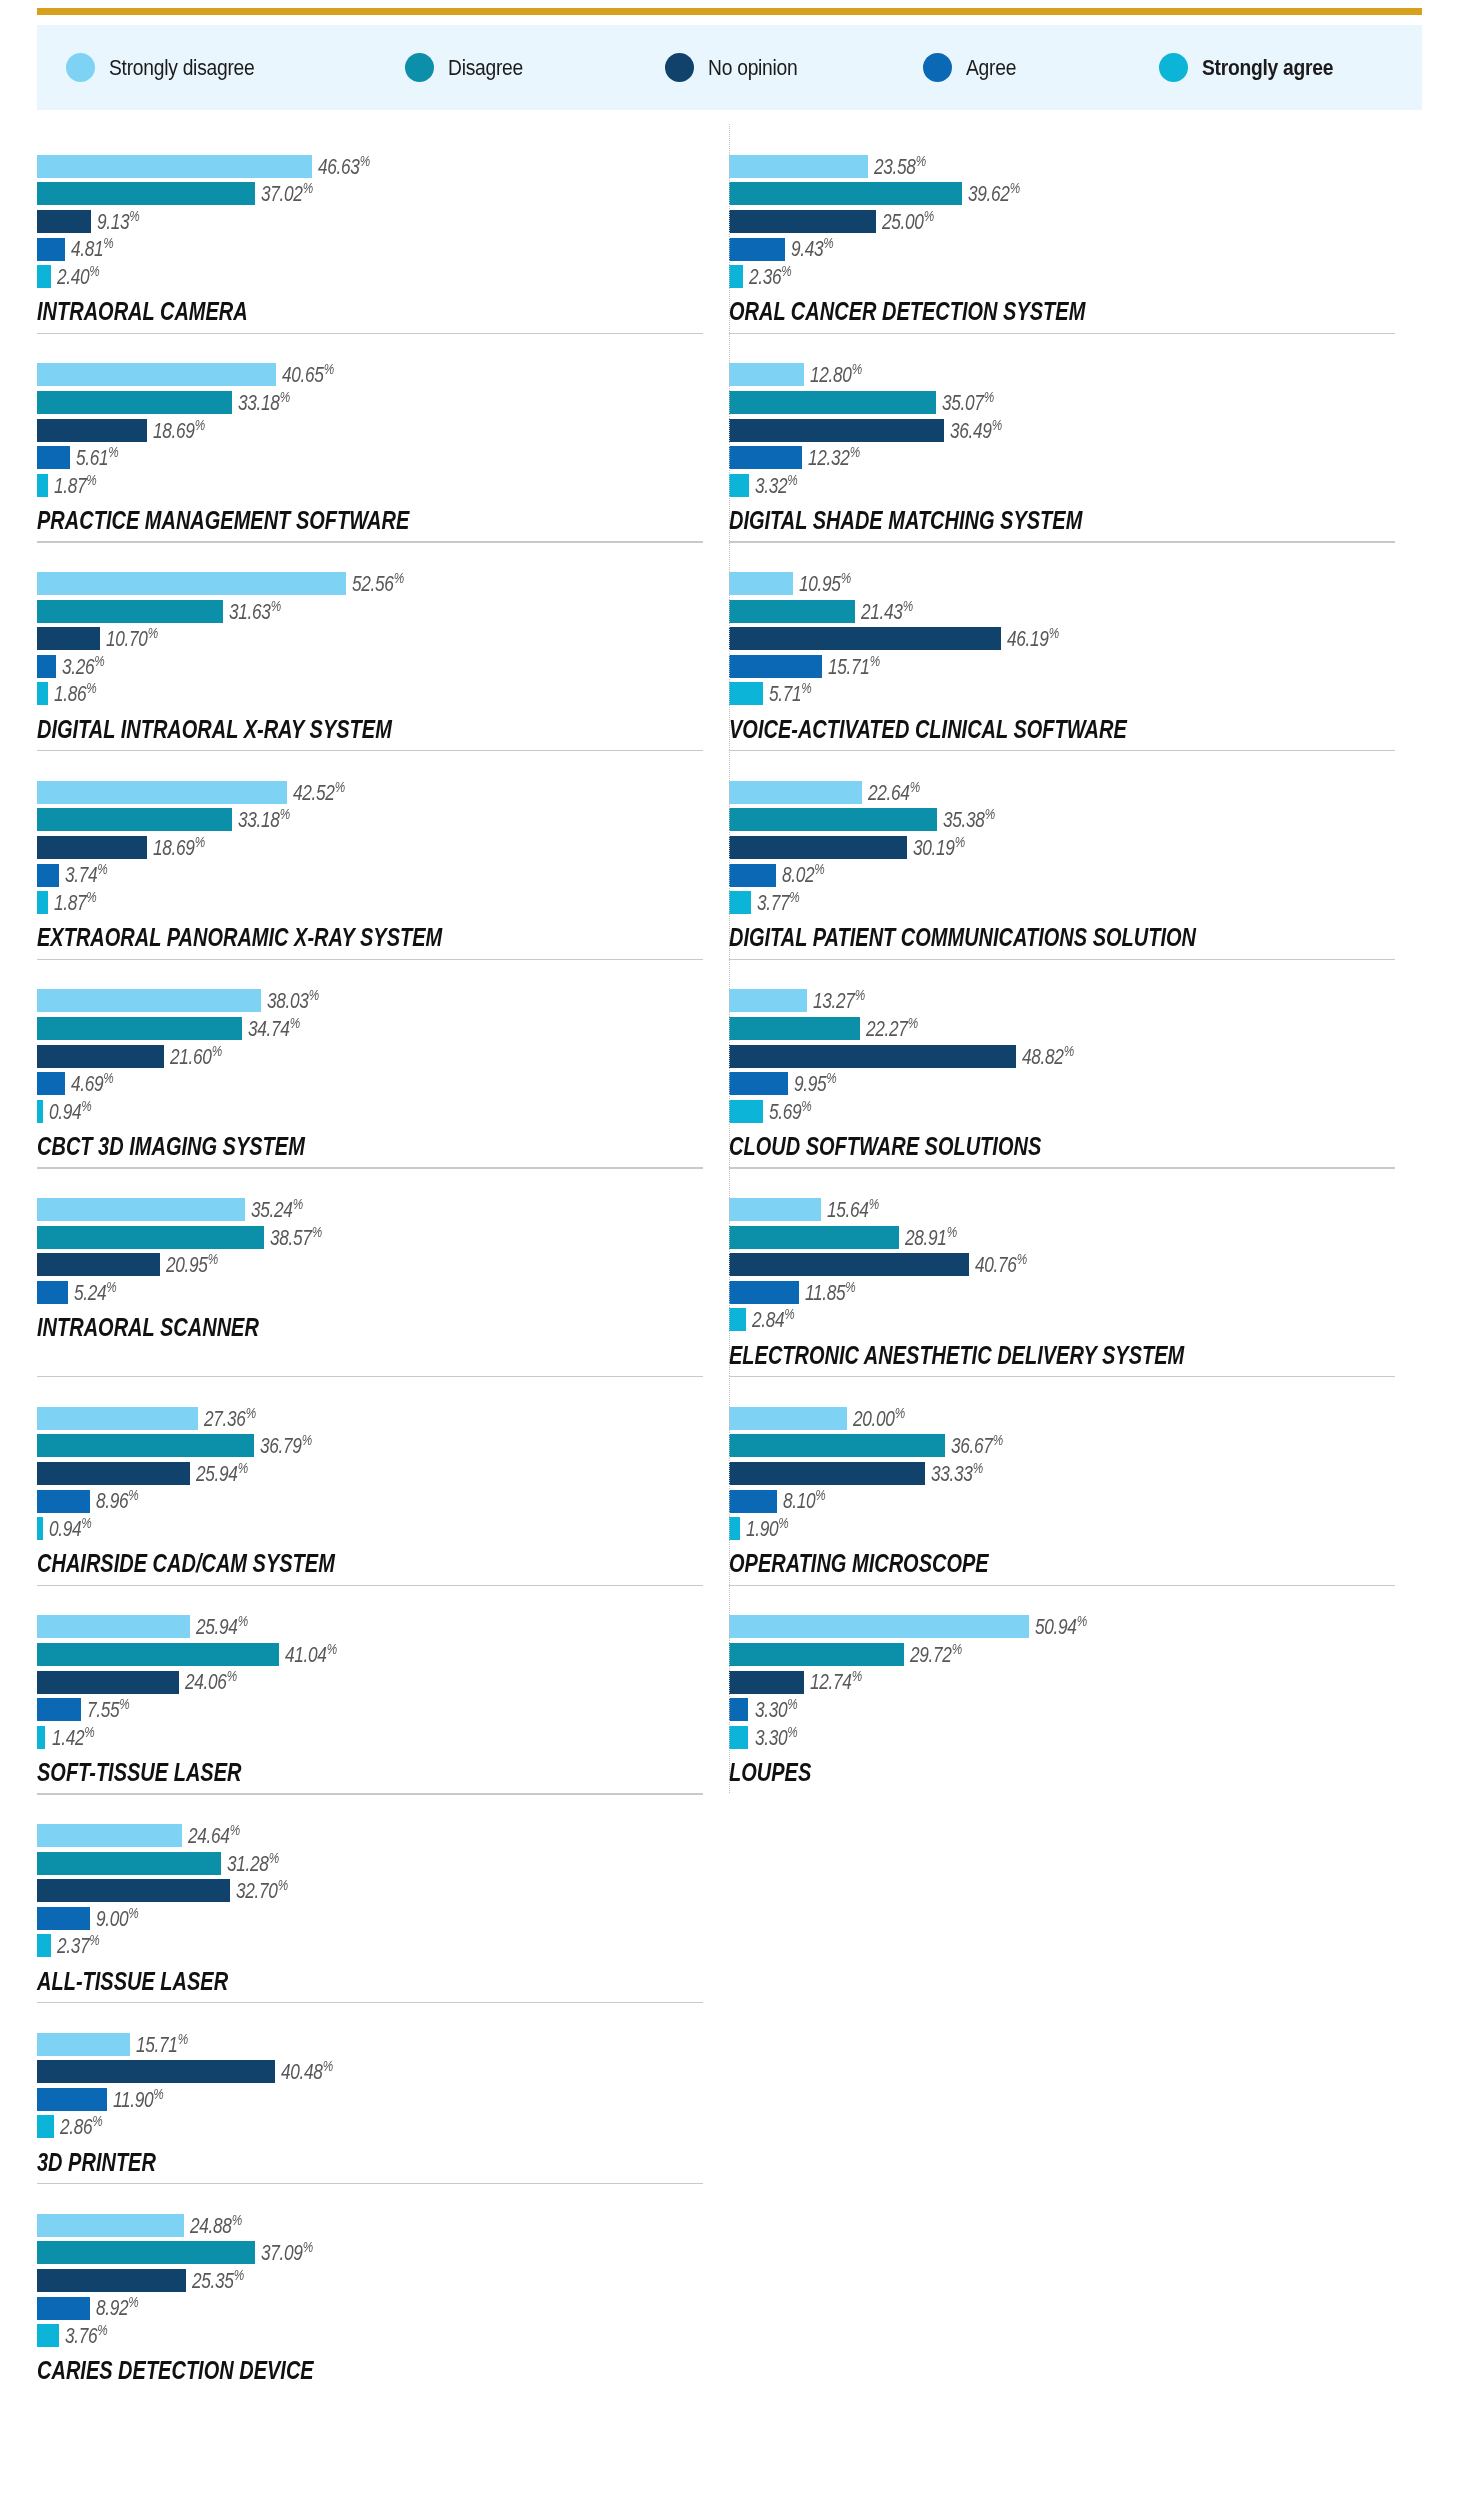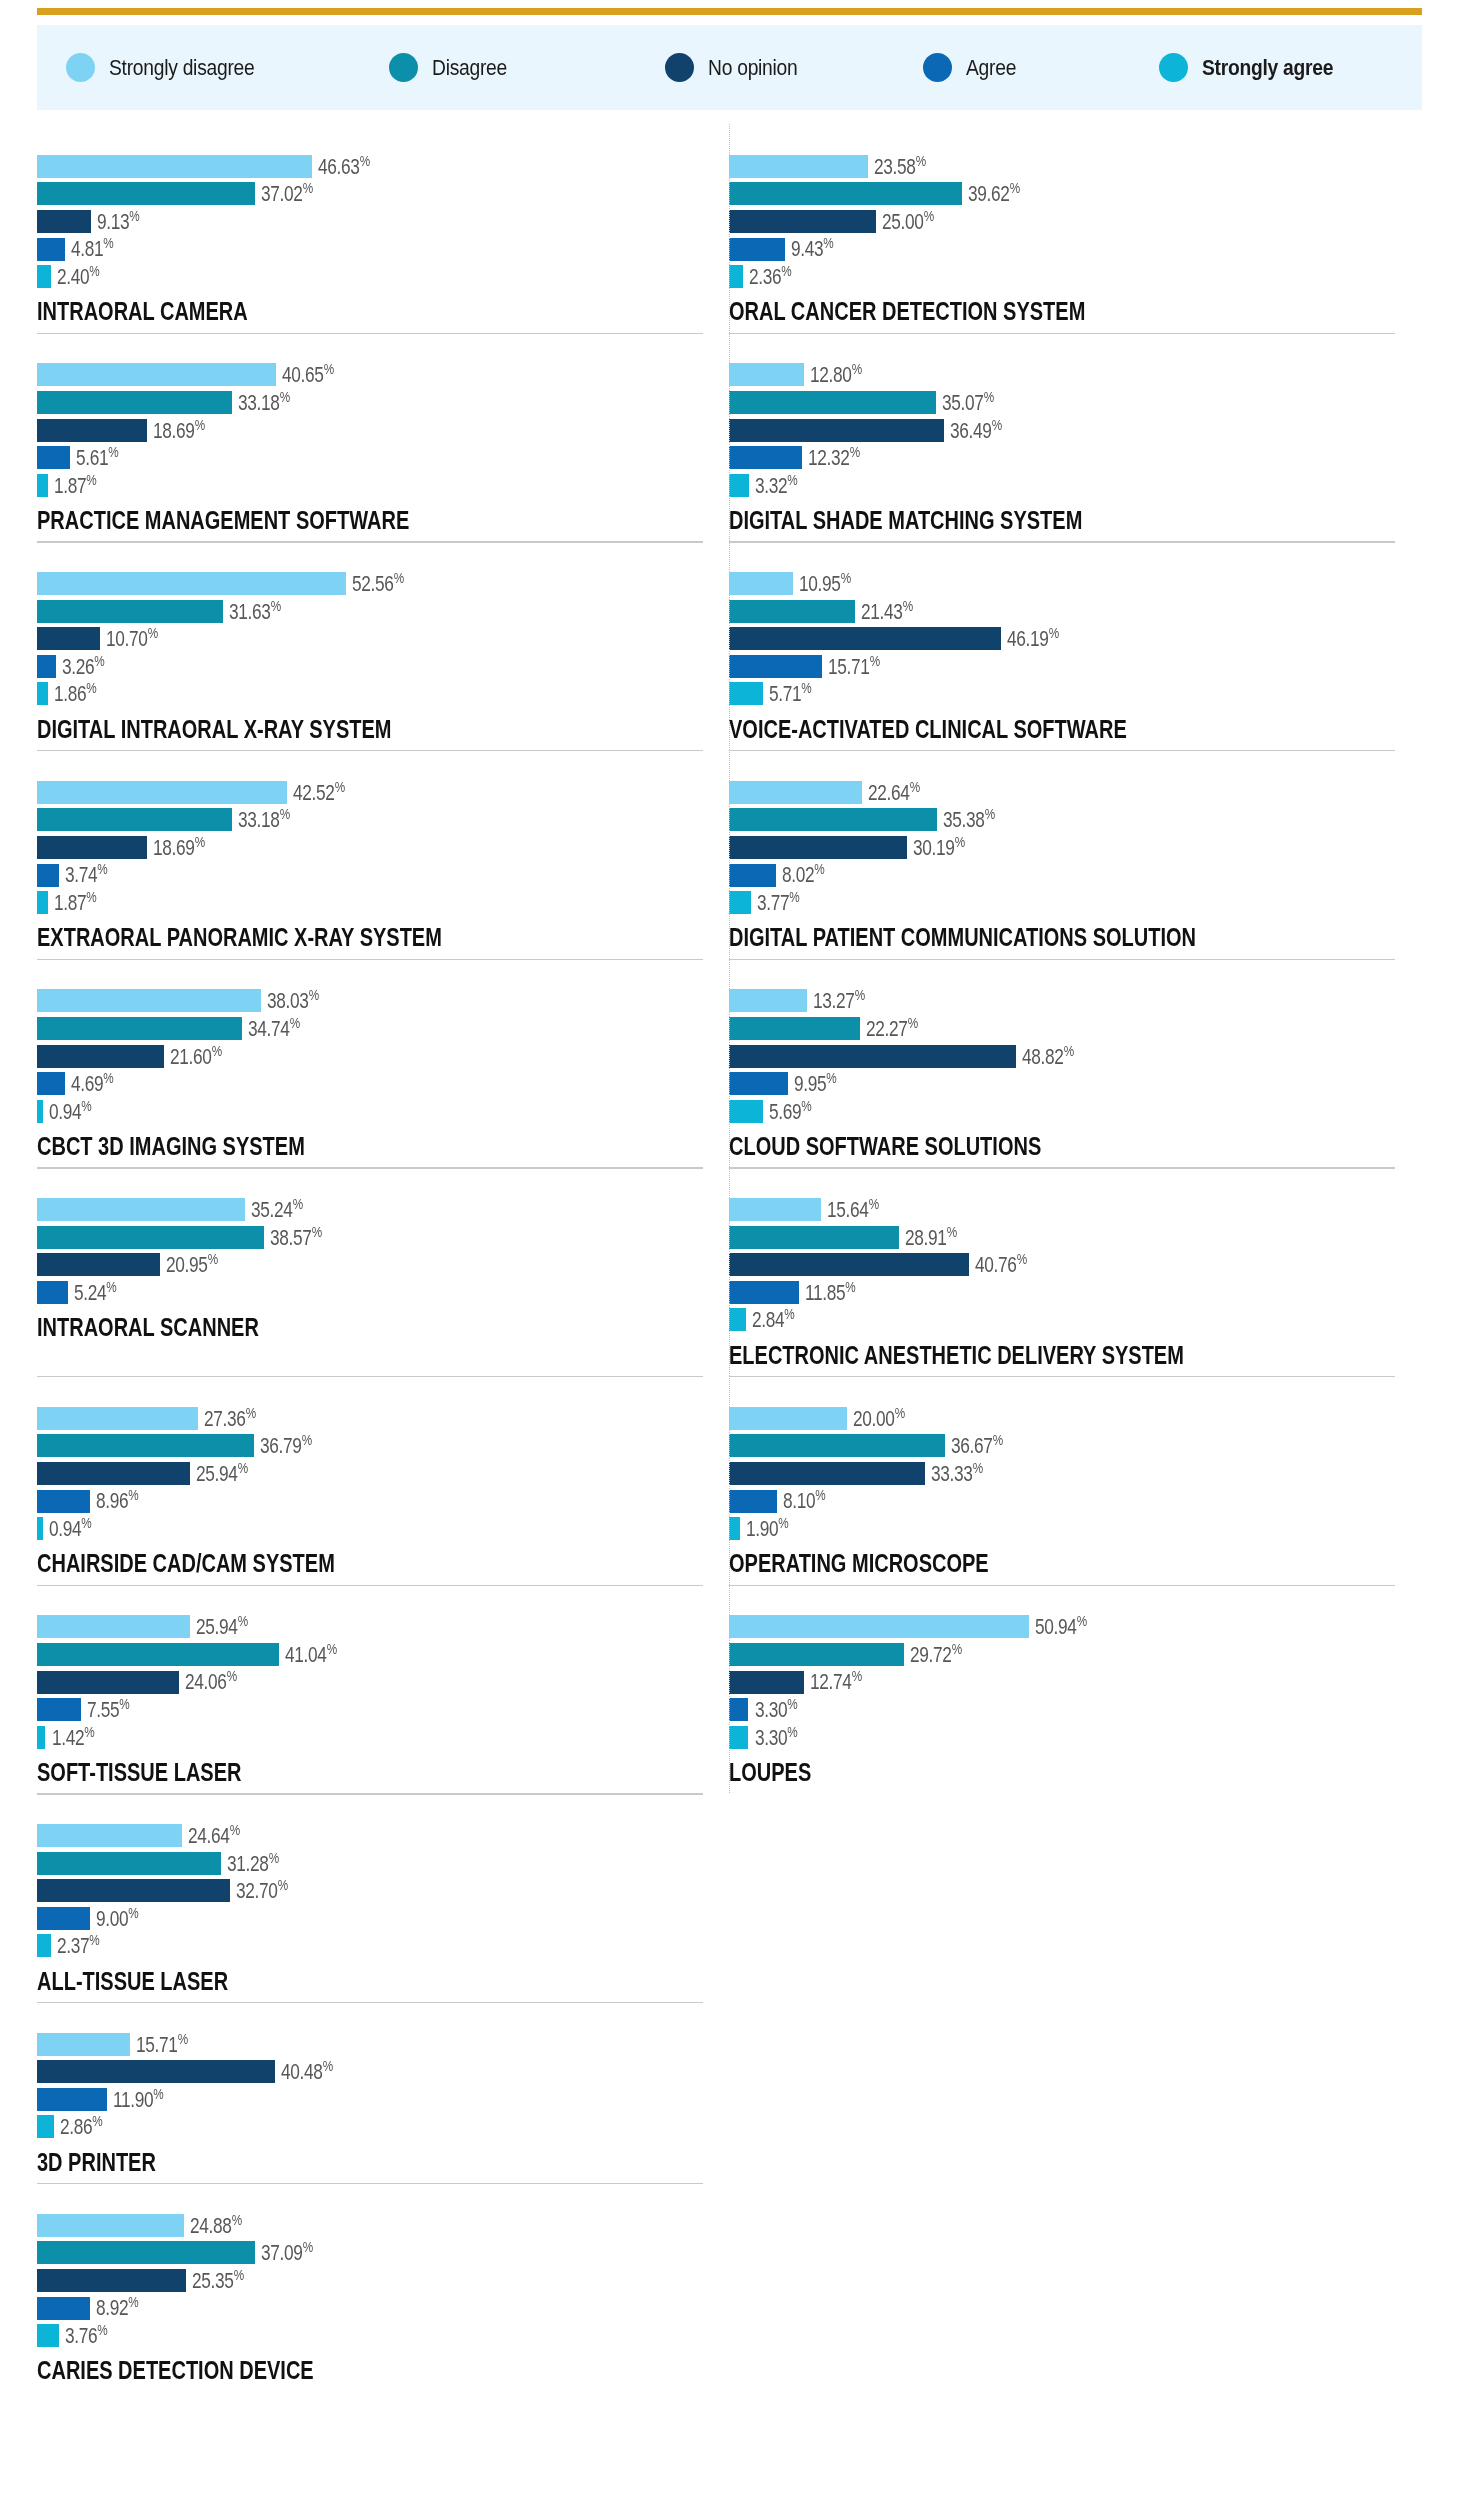--- a/index.html
+++ b/index.html
@@ -35,21 +35,21 @@
     font-size:22.4px; color:#1b1b1b; letter-spacing:-0.3px;
     white-space:nowrap; transform:scaleX(0.86); transform-origin:left center;
   }
 
   
   .grid { position:absolute; left:37px; top:124px; width:1385px; }
   .row { position:relative; display:flex; width:1385px; }
   .cell { position:relative; width:692px; padding-right:12.4px; }
   .cell.empty { visibility:hidden; }
 
-  .cell-inner { position:relative; padding-top:20px; padding-bottom:6.2px; }
+  .cell-inner { position:relative; padding-top:20px; padding-bottom:6.2px;font-style:italic; }
 
   .sep {
     position:absolute; left:0; top:0; width:666px; height:1.5px;
     background:#C9C9C9;
   }
 
   
   .vdiv {
     position:absolute; top:0; bottom:0; left:692px; width:0;
     border-left:1.5px dotted #BFBFBF;
@@ -84,21 +84,21 @@
 <body>
 <div id="page">
 
 <div class="accent-rule"></div>
 
 <div class="legend" id="legend" style="background: rgb(234, 246, 253); position: absolute;">
       <div class="legend-item" style="position: absolute; left: 29px;">
         <span class="legend-dot" style="background: rgb(126, 211, 244);"></span>
         <span class="legend-label">Strongly disagree</span>
       </div>
-      <div class="legend-item" style="position: absolute; left: 352px;">
+      <div class="legend-item" style="position: absolute; left: 368px;">
         <span class="legend-dot" style="background: rgb(12, 143, 169);"></span>
         <span class="legend-label">Disagree</span>
       </div>
       <div class="legend-item" style="position: absolute; left: 628px;">
         <span class="legend-dot" style="background: rgb(16, 66, 108);"></span>
         <span class="legend-label">No opinion</span>
       </div>
       <div class="legend-item" style="position: absolute; left: 886px;">
         <span class="legend-dot" style="background: rgb(10, 104, 180);"></span>
         <span class="legend-label">Agree</span>

